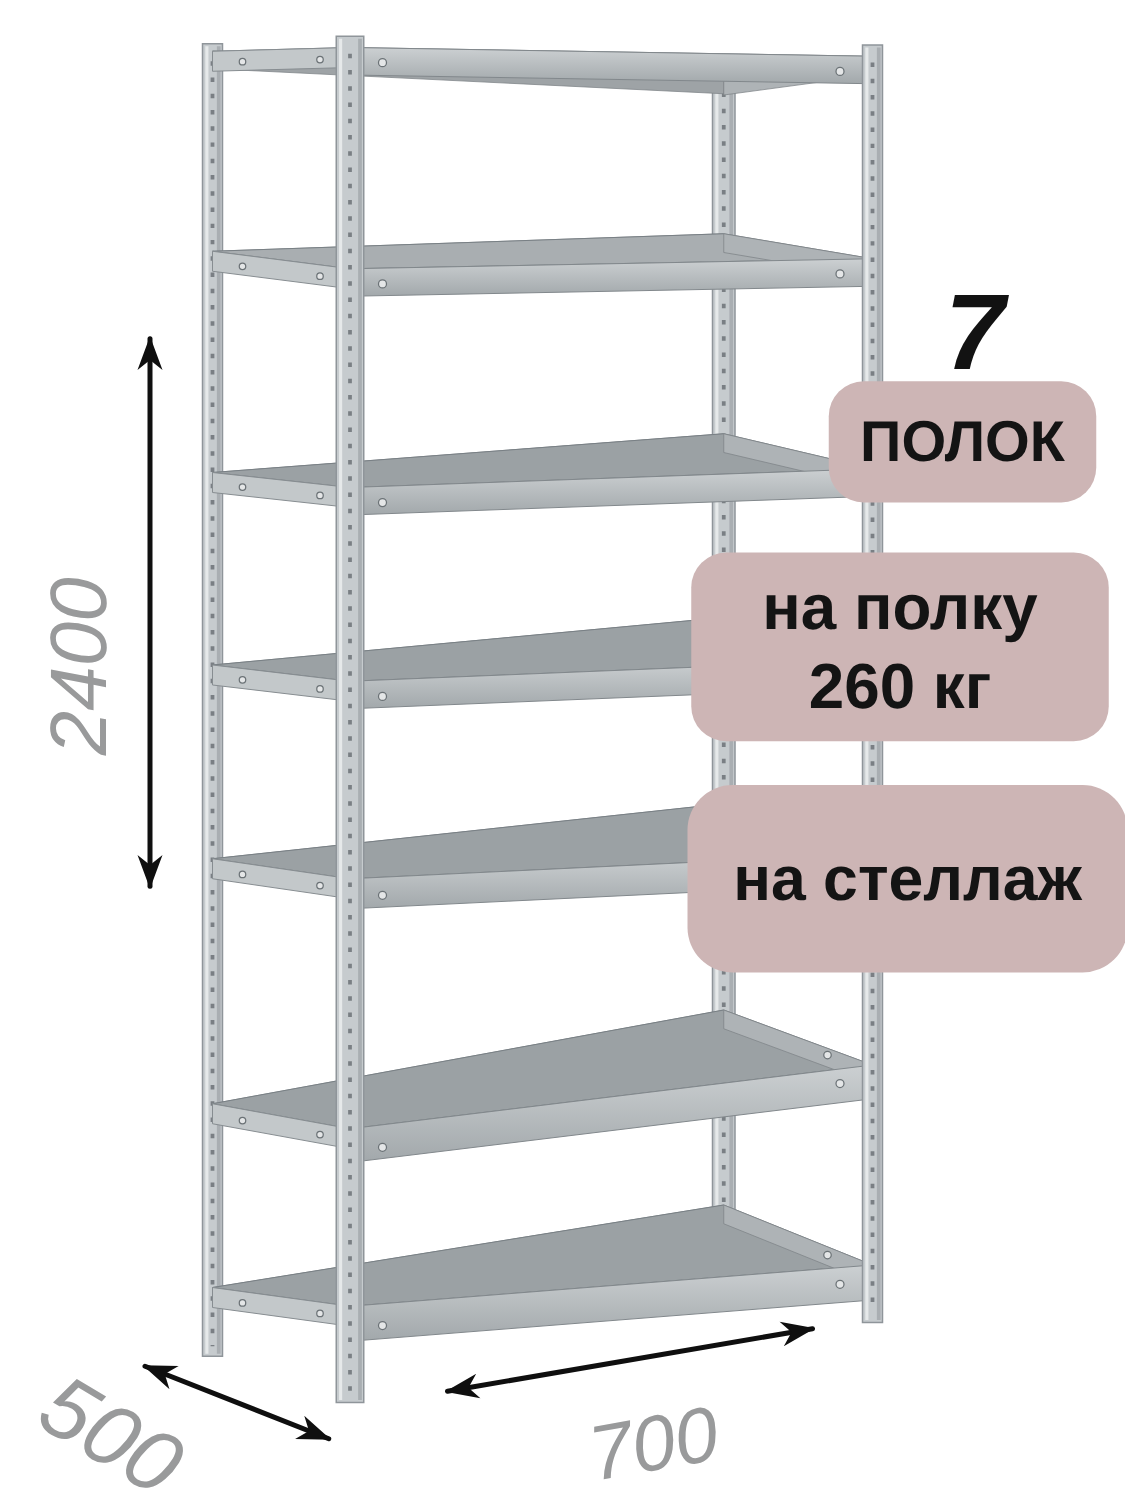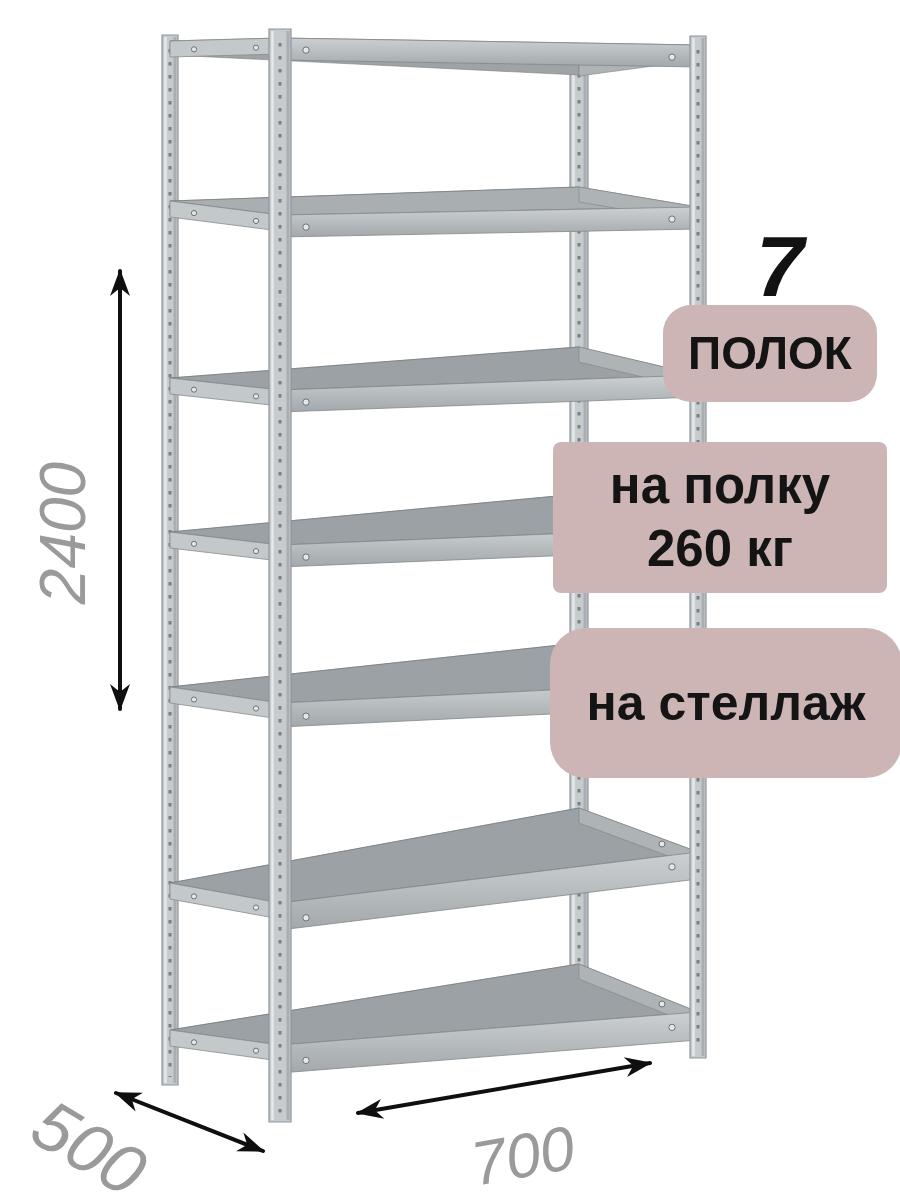--- a/index.html
+++ b/index.html
@@ -18,21 +18,21 @@
   #count-number{
     position:absolute;left:780px;top:266px;transform:translate(-50%,-50%) ;
     font-size:86px;font-weight:bold;font-style:italic;color:#121212;line-height:1;
   }
   .badge{
     position:absolute;background:#cdb5b5;color:#141414;font-weight:bold;
     display:flex;flex-direction:column;align-items:center;justify-content:center;
     text-align:center;line-height:1.22;
   }
   #badge-shelf-count{left:663px;top:305px;width:214px;height:97px;border-radius:28px;font-size:46px;}
-  #badge-shelf-load{left:553px;top:442px;width:334px;height:151px;border-radius:8px;font-size:51px;}
+  #badge-shelf-load{left:553px;top:442px;width:334px;height:151px;border-radius:28px;font-size:51px;}
   #badge-rack-load{left:550px;top:628px;width:352px;height:150px;border-radius:36px;font-size:50px;}
 </style>
 </head>
 <body>
 
 <div id="canvas">
 
   <svg id="rack-svg" viewBox="0 0 900 1200" xmlns="http://www.w3.org/2000/svg">
       <defs>
         <linearGradient id="beamGrad" x1="0" y1="0" x2="0" y2="1">

